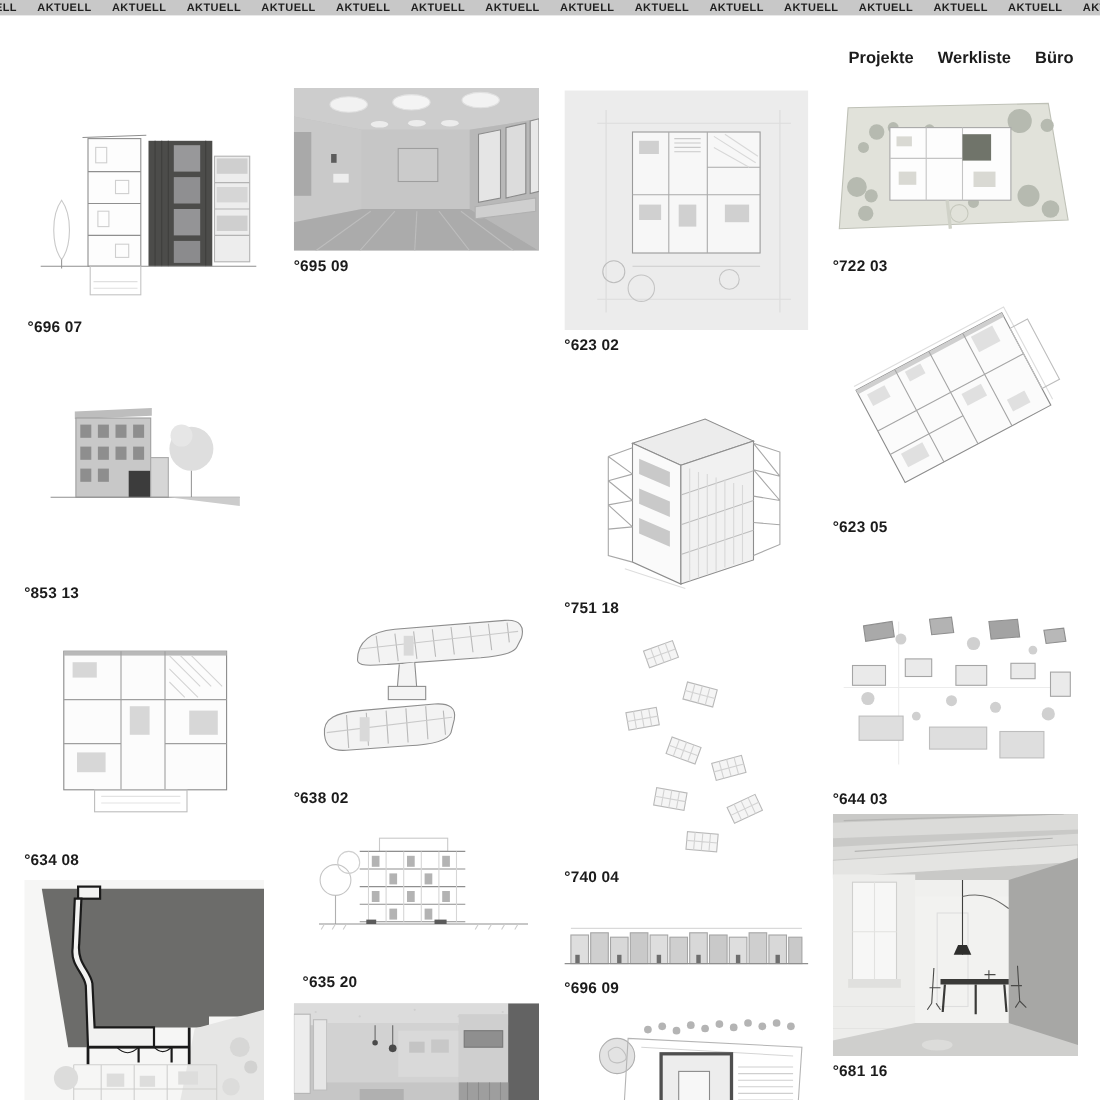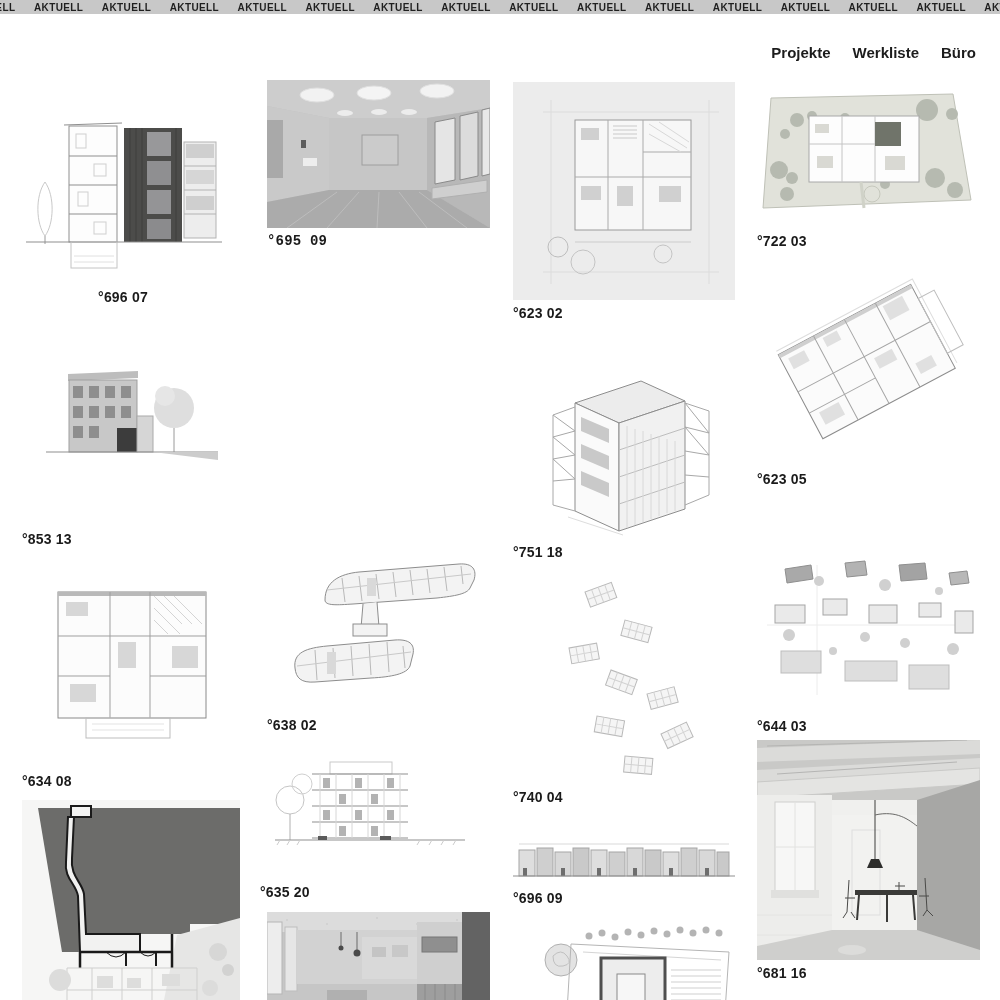--- a/index.html
+++ b/index.html
@@ -41,21 +41,21 @@
       <span class="ticker-item">AKTUELL</span>
     </div>
   </div>
 
   <nav class="nav">
     <a>Projekte</a>
     <a>Werkliste</a>
     <a>Büro</a>
   </nav>
 
-  <figure class="card" style="left:14px;top:84px;width:218px;text-align:center;">
+  <figure class="card" style="left:25px;top:84px;width:218px;">
     <div class="thumb">
       <svg width="218" height="200" viewBox="0 0 218 200">
         <rect width="218" height="200" fill="#ffffff"></rect>
         <path d="M31 152 C22 140 21 112 31 98 C41 112 40 140 31 152 Z" fill="none" stroke="#c9c9c9"></path>
         <line x1="31" y1="152" x2="31" y2="160" stroke="#9a9a9a"></line>
         <line x1="50" y1="41" x2="108" y2="39" stroke="#8f8f8f"></line>
         <rect x="55" y="42" width="48" height="116" fill="#fdfdfd" stroke="#8f8f8f"></rect>
         <path d="M55 72 H103 M55 101 H103 M55 130 H103" stroke="#8f8f8f"></path>
         <g fill="none" stroke="#cfcfcf">
           <rect x="62" y="50" width="10" height="14"></rect>
@@ -151,21 +151,21 @@
             <rect x="140" y="174" width="18" height="12"></rect>
           </g>
         <circle cx="38" cy="180" r="11" fill="#dcdcdb"></circle>
         <circle cx="196" cy="152" r="9" fill="#d7d7d6"></circle>
         <circle cx="188" cy="188" r="8" fill="#dcdcdb"></circle>
         <circle cx="206" cy="170" r="6" fill="#d2d2d1"></circle>
       </svg>
     </div>
   </figure>
 
-  <figure class="card" style="left:267px;top:80px;width:223px;font-family:Liberation Mono, monospace;">
+  <figure class="card" style="left:267px;top:80px;width:223px;">
     <div class="thumb">
       <svg width="223" height="148" viewBox="0 0 223 148">
         <rect width="223" height="148" fill="#c2c2c2"></rect>
         <polygon points="0,0 223,0 223,28 160,38 62,38 0,26" fill="#cdcdcd"></polygon>
         <polygon points="0,26 62,38 62,110 0,122" fill="#c9c9c9"></polygon>
         <rect x="62" y="38" width="98" height="72" fill="#c6c6c6"></rect>
         <polygon points="160,38 223,28 223,148 160,110" fill="#b8b8b8"></polygon>
         <polygon points="0,122 62,110 160,110 223,148 0,148" fill="#ababab"></polygon>
         <path d="M20,148 L70,112 M60,148 L92,112 M110,148 L112,112 M160,148 L132,112 M200,148 L152,112" stroke="#bdbdbd"></path>
         <ellipse cx="50" cy="15" rx="17" ry="7" fill="#f2f2f2" stroke="#e0e0e0"></ellipse>
@@ -202,21 +202,21 @@
           <path d="M48,130 L50,160 M66,128 L68,158 M84,126 L86,156 M102,124 L104,155 M120,122 L122,152 M136,126 L138,148" stroke="#b9b9b9"></path>
           <path d="M30,146 L144,132" stroke="#c9c9c9"></path>
           <rect x="100" y="58" width="9" height="18" fill="#d9d9d9"></rect>
           <rect x="60" y="132" width="9" height="22" fill="#d9d9d9"></rect>
         </g>
       </svg>
     </div>
     <figcaption>°638 02</figcaption>
   </figure>
 
-  <figure class="card" style="left:260px;top:752px;width:223px;">
+  <figure class="card" style="left:275px;top:752px;width:223px;">
     <div class="thumb">
       <svg width="223" height="127" viewBox="0 0 223 127">
         <rect width="223" height="127" fill="#ffffff"></rect>
         <rect x="70" y="10" width="62" height="12" fill="none" stroke="#c9c9c9"></rect>
         <path d="M52 22 H148 M52 38 H148 M52 54 H148 M52 70 H148 M52 86 H148" stroke="#8f8f8f"></path>
         <path d="M60 22 V86 M76 22 V86 M92 22 V86 M108 22 V86 M124 22 V86 M140 22 V86" stroke="#d6d6d6"></path>
         <g fill="#b3b3b3">
           <rect x="63" y="26" width="7" height="10"></rect>
             <rect x="95" y="26" width="7" height="10"></rect>
             <rect x="127" y="26" width="7" height="10"></rect>

